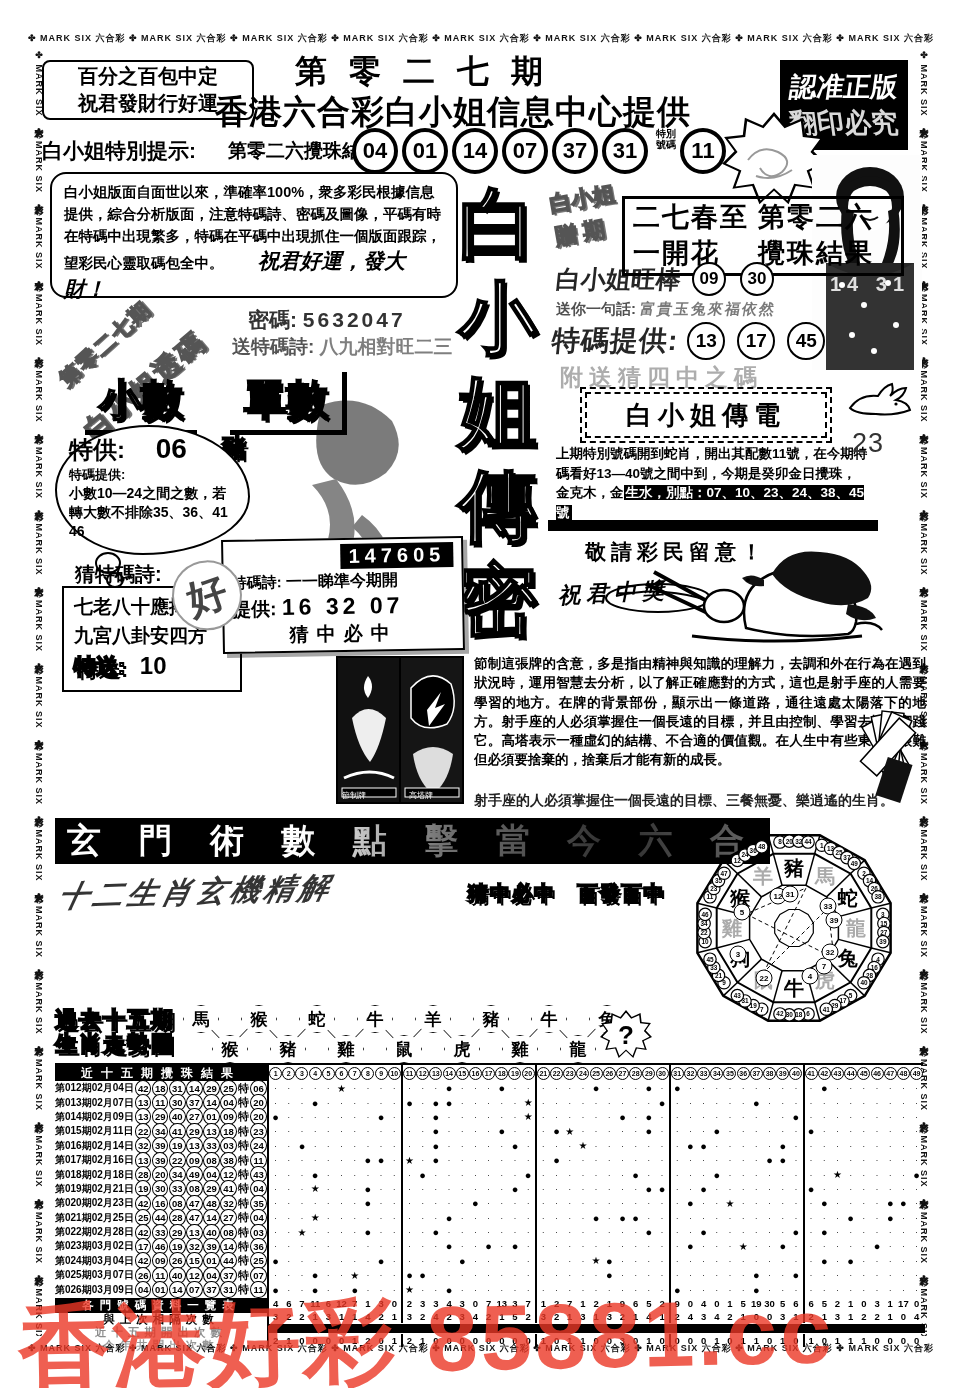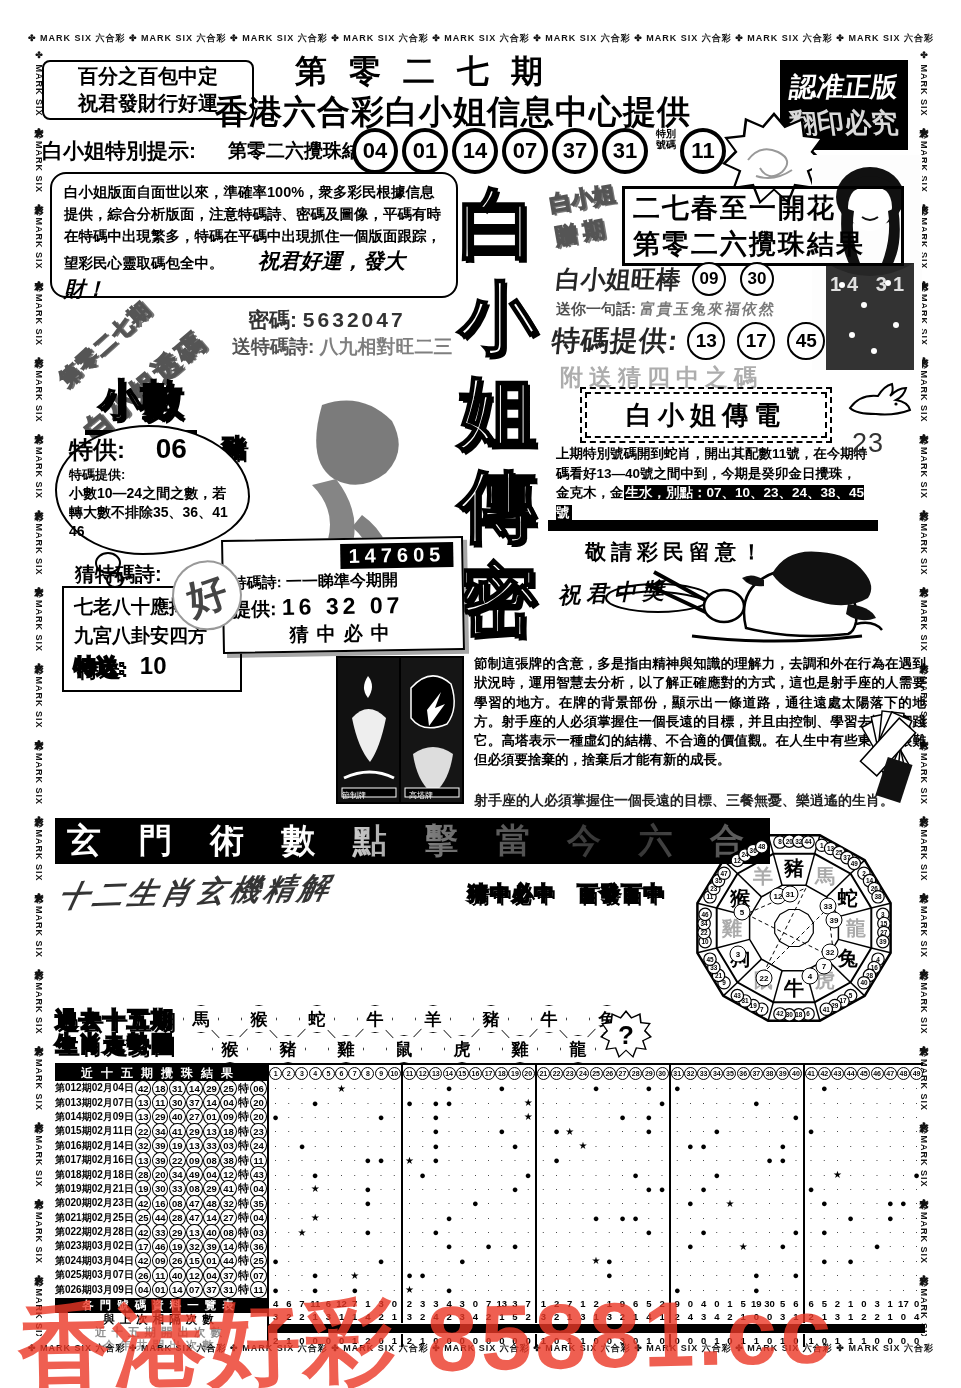--- a/index.html
+++ b/index.html
@@ -126,20 +126,21 @@
 
   <div class="abs" id="vtitle" style="left:445px;top:178px;width:105px;display:flex;flex-direction:column;align-items:center;gap:2px;">
       <div class="outline" style="font-size: 78px; font-weight: 900; line-height: 92px;">白</div>
       <div class="outline" style="font-size: 78px; font-weight: 900; line-height: 92px;">小</div>
       <div class="outline" style="font-size: 78px; font-weight: 900; line-height: 92px;">姐</div>
       <div class="outline" style="font-size: 78px; font-weight: 900; line-height: 92px;">傳</div>
       <div class="outline" style="font-size: 78px; font-weight: 900; line-height: 92px;">密</div>
     </div>
 
   <div class="abs outline" style="left:85px;top:372px;font-size:42px;font-weight:900;border-bottom:5px solid #000;padding:0 14px 2px;">小數</div>
+  <div class="abs outline" style="left:230px;top:372px;font-size:42px;font-weight:900;border-bottom:5px solid #000;border-right:5px solid #000;padding:0 14px 2px;">單數</div>
   <div class="abs outline" style="left:222px;top:432px;font-size:24px;font-weight:900;">豬</div>
 
   <div class="abs cloud" style="left:55px;top:425px;width:195px;height:130px;padding:6px 12px;box-sizing:border-box;">
     <div style="font-size:24px;font-weight:900;">
       <span>特供:</span>
       <span style="margin-left:24px;font-size:28px;">06</span>
     </div>
     <div style="font-size:13px;font-weight:bold;">特碼提供:</div>
     <div style="font-size:14px;font-weight:bold;line-height:1.35;">小數10—24之間之數，若轉大數不排除35、36、41 46</div>
   </div>
@@ -174,21 +175,21 @@
                 display:flex;align-items:center;justify-content:center;background:#fff;">
       <span style="font-size:40px;color:#444;transform:rotate(-18deg);font-weight:bold;">好</span>
     </div>
   </div>
 
   <div class="abs outline-soft" style="left:552px;top:182px;font-size:22px;font-weight:900;transform:rotate(-10deg);line-height:1.5;">
     <div>白小姐</div>
     <div>贈  期</div>
   </div>
 
-  <div class="abs" style="left:622px;top:186px;width:282px;height:80px;border:3.5px solid #000;display:flex;flex-direction:column;justify-content:center;padding-left:8px;box-sizing:border-box;">
+  <div class="abs" style="left:622px;top:196px;width:282px;height:80px;border:3.5px solid #000;display:flex;flex-direction:row;padding-left:8px;box-sizing:border-box;">
     <div style="font-size:27px;font-weight:900;letter-spacing:2px;">二七春至一開花</div>
     <div style="font-size:27px;font-weight:900;letter-spacing:2px;">第零二六攪珠結果</div>
   </div>
 
   <div class="abs" style="left:556px;top:262px;display:flex;align-items:center;gap:8px;">
     <span class="distress" style="font-size:25px;font-weight:900;">白小姐旺棒</span>
     <span class="sball">09</span>
     <span class="sball">30</span>
   </div>
 

